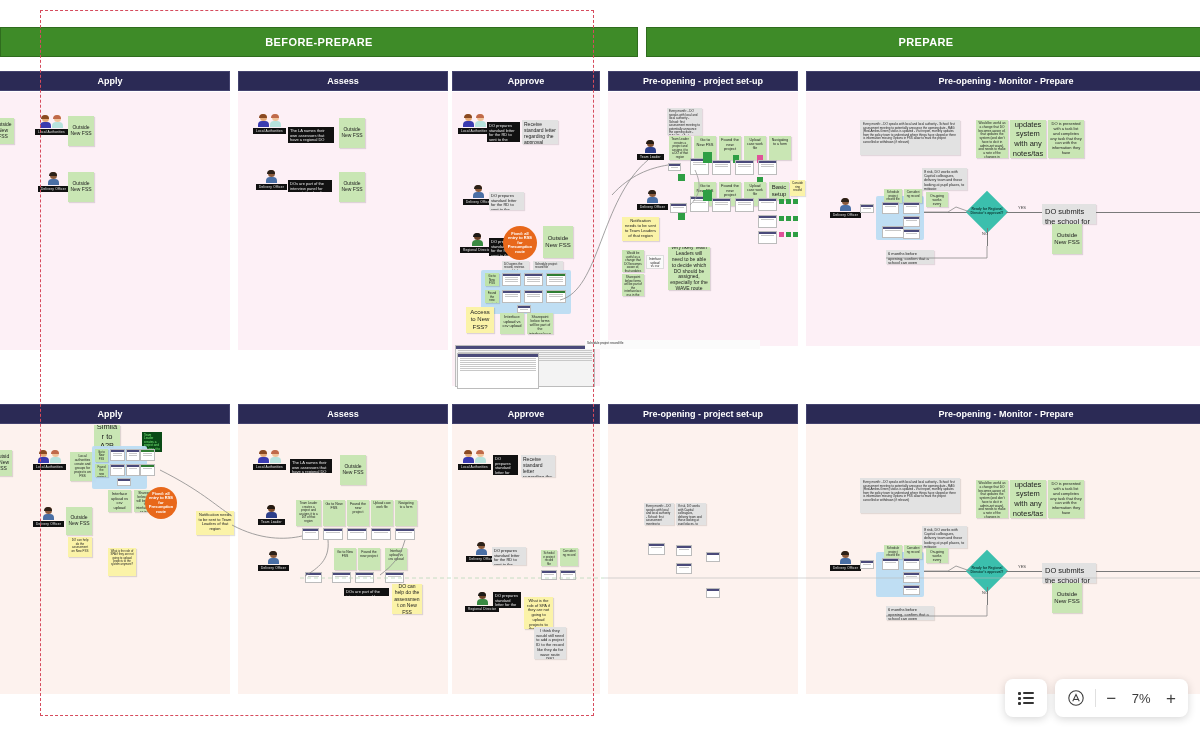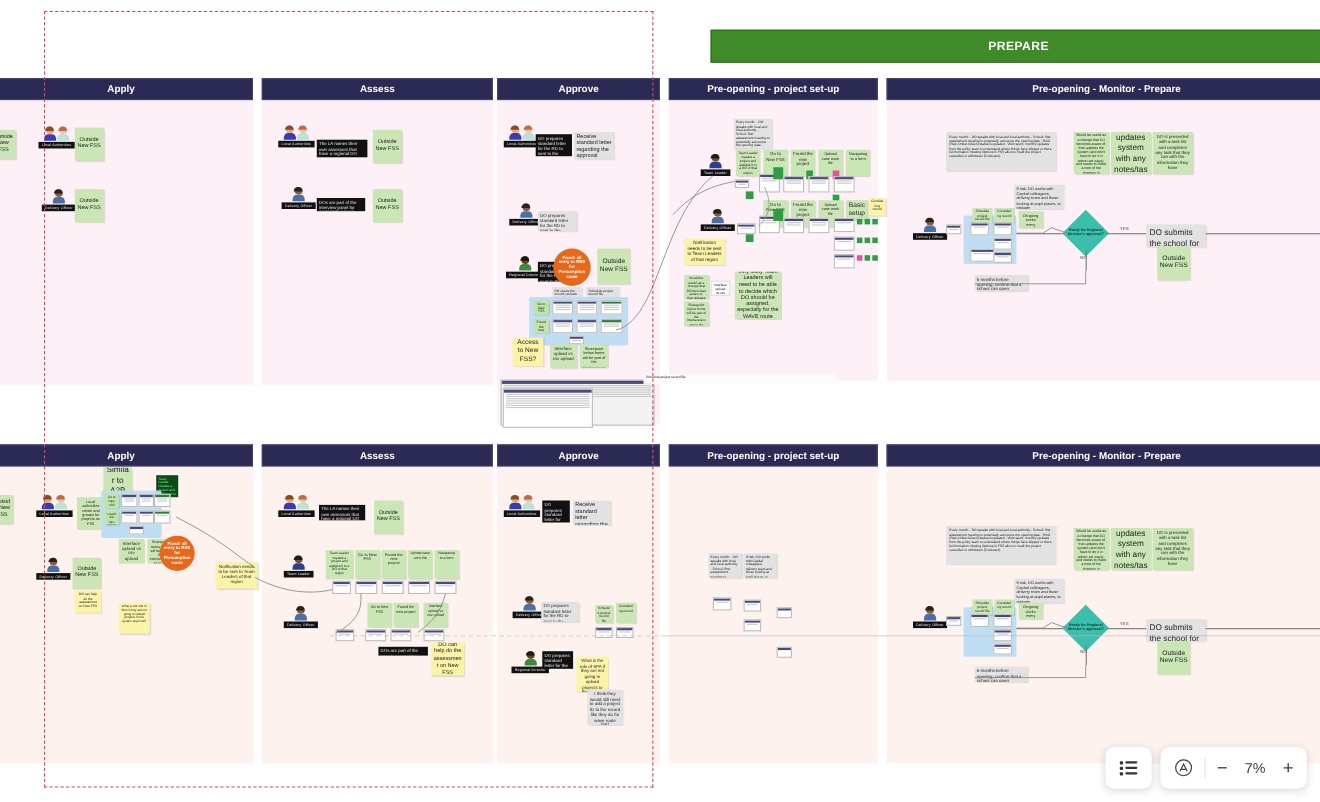--- a/index.html
+++ b/index.html
@@ -78,20 +78,23 @@
   .icon-list{width:16px;height:13px;position:relative;}
   .icon-list i{position:absolute;left:0;width:3px;height:3px;background:#333;border-radius:1px;}
   .icon-list b{position:absolute;left:5px;width:11px;height:2px;background:#333;border-radius:1px;}
   .plusminus{font-size:17px;line-height:1;user-select:none;}
 </style>
 </head>
 <body>
 
 <div id="canvas">
 
+  <div class="phase-band" style="left:0px;top:27px;width:638px;">
+    <span>BEFORE-PREPARE</span>
+  </div>
   <div class="phase-band" style="left:646px;top:27px;width:560px;">
     <span>PREPARE</span>
   </div>
 
   <div class="lane-body" style="left:-10px;top:92px;width:240px;height:258px;background:#fdf0f6;"></div>
   <div class="lane-body" style="left:238px;top:92px;width:210px;height:258px;background:#fdf0f6;"></div>
   <div class="lane-body" style="left:452px;top:92px;width:148px;height:294px;background:#fdf0f6;"></div>
   <div class="lane-body" style="left:608px;top:92px;width:190px;height:254px;background:#fdf0f6;"></div>
   <div class="lane-body" style="left:806px;top:92px;width:400px;height:254px;background:#fdf0f6;"></div>
 

